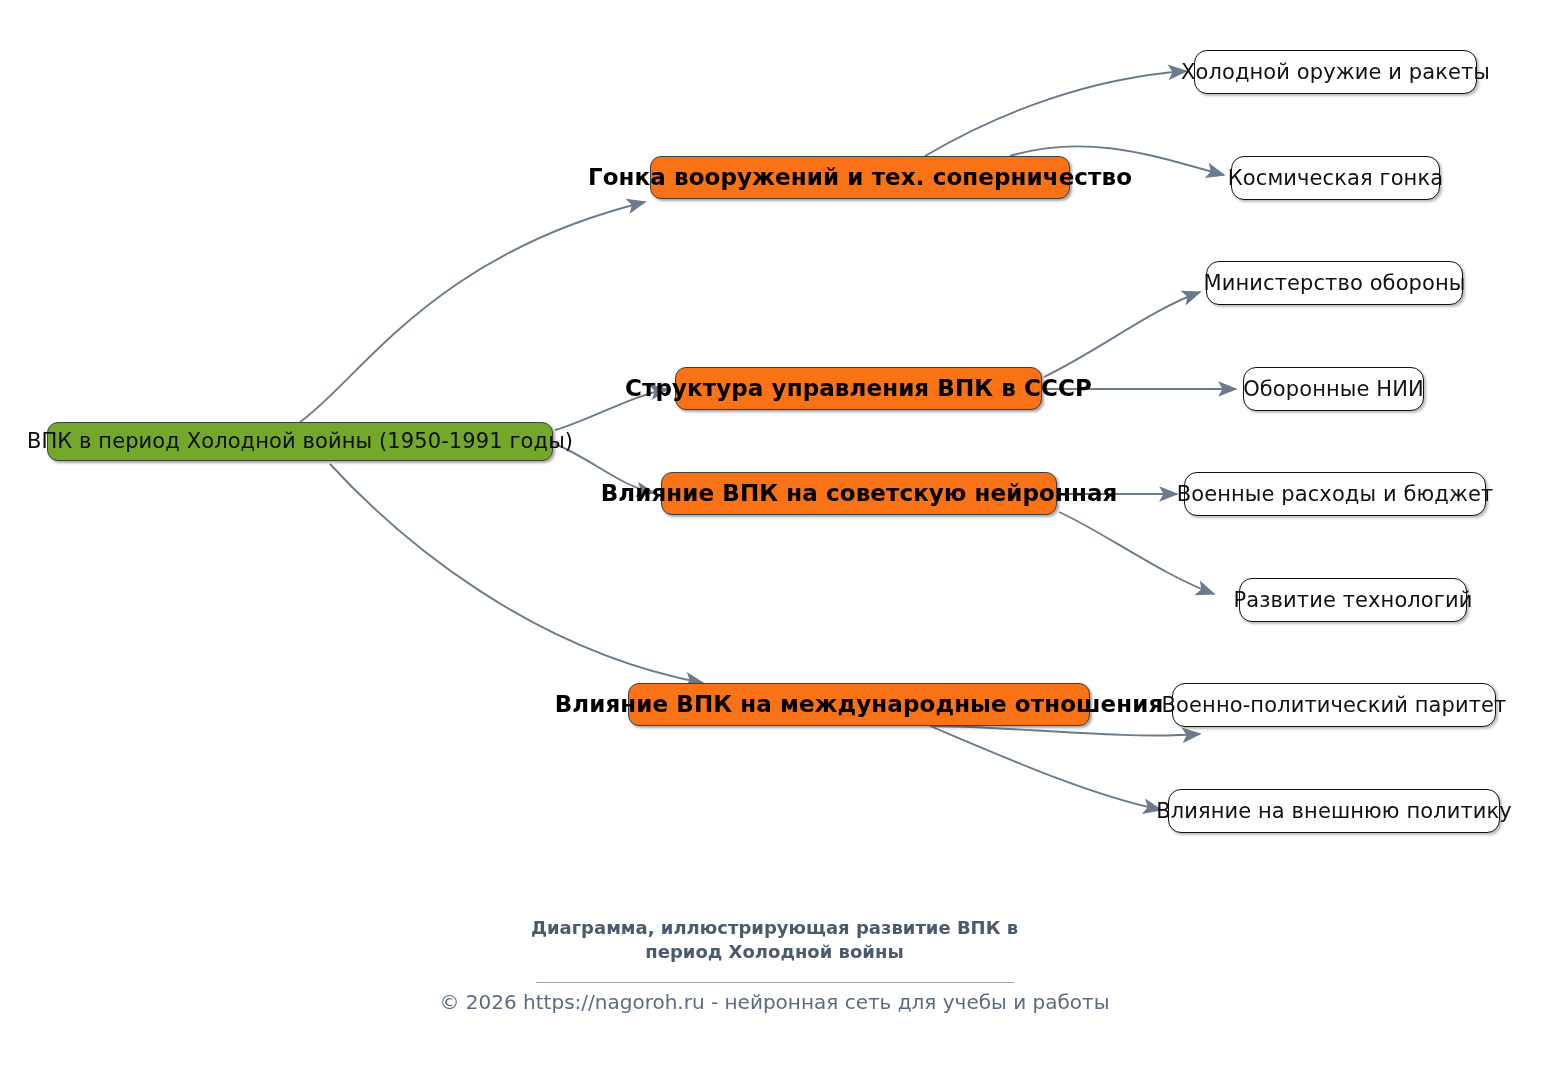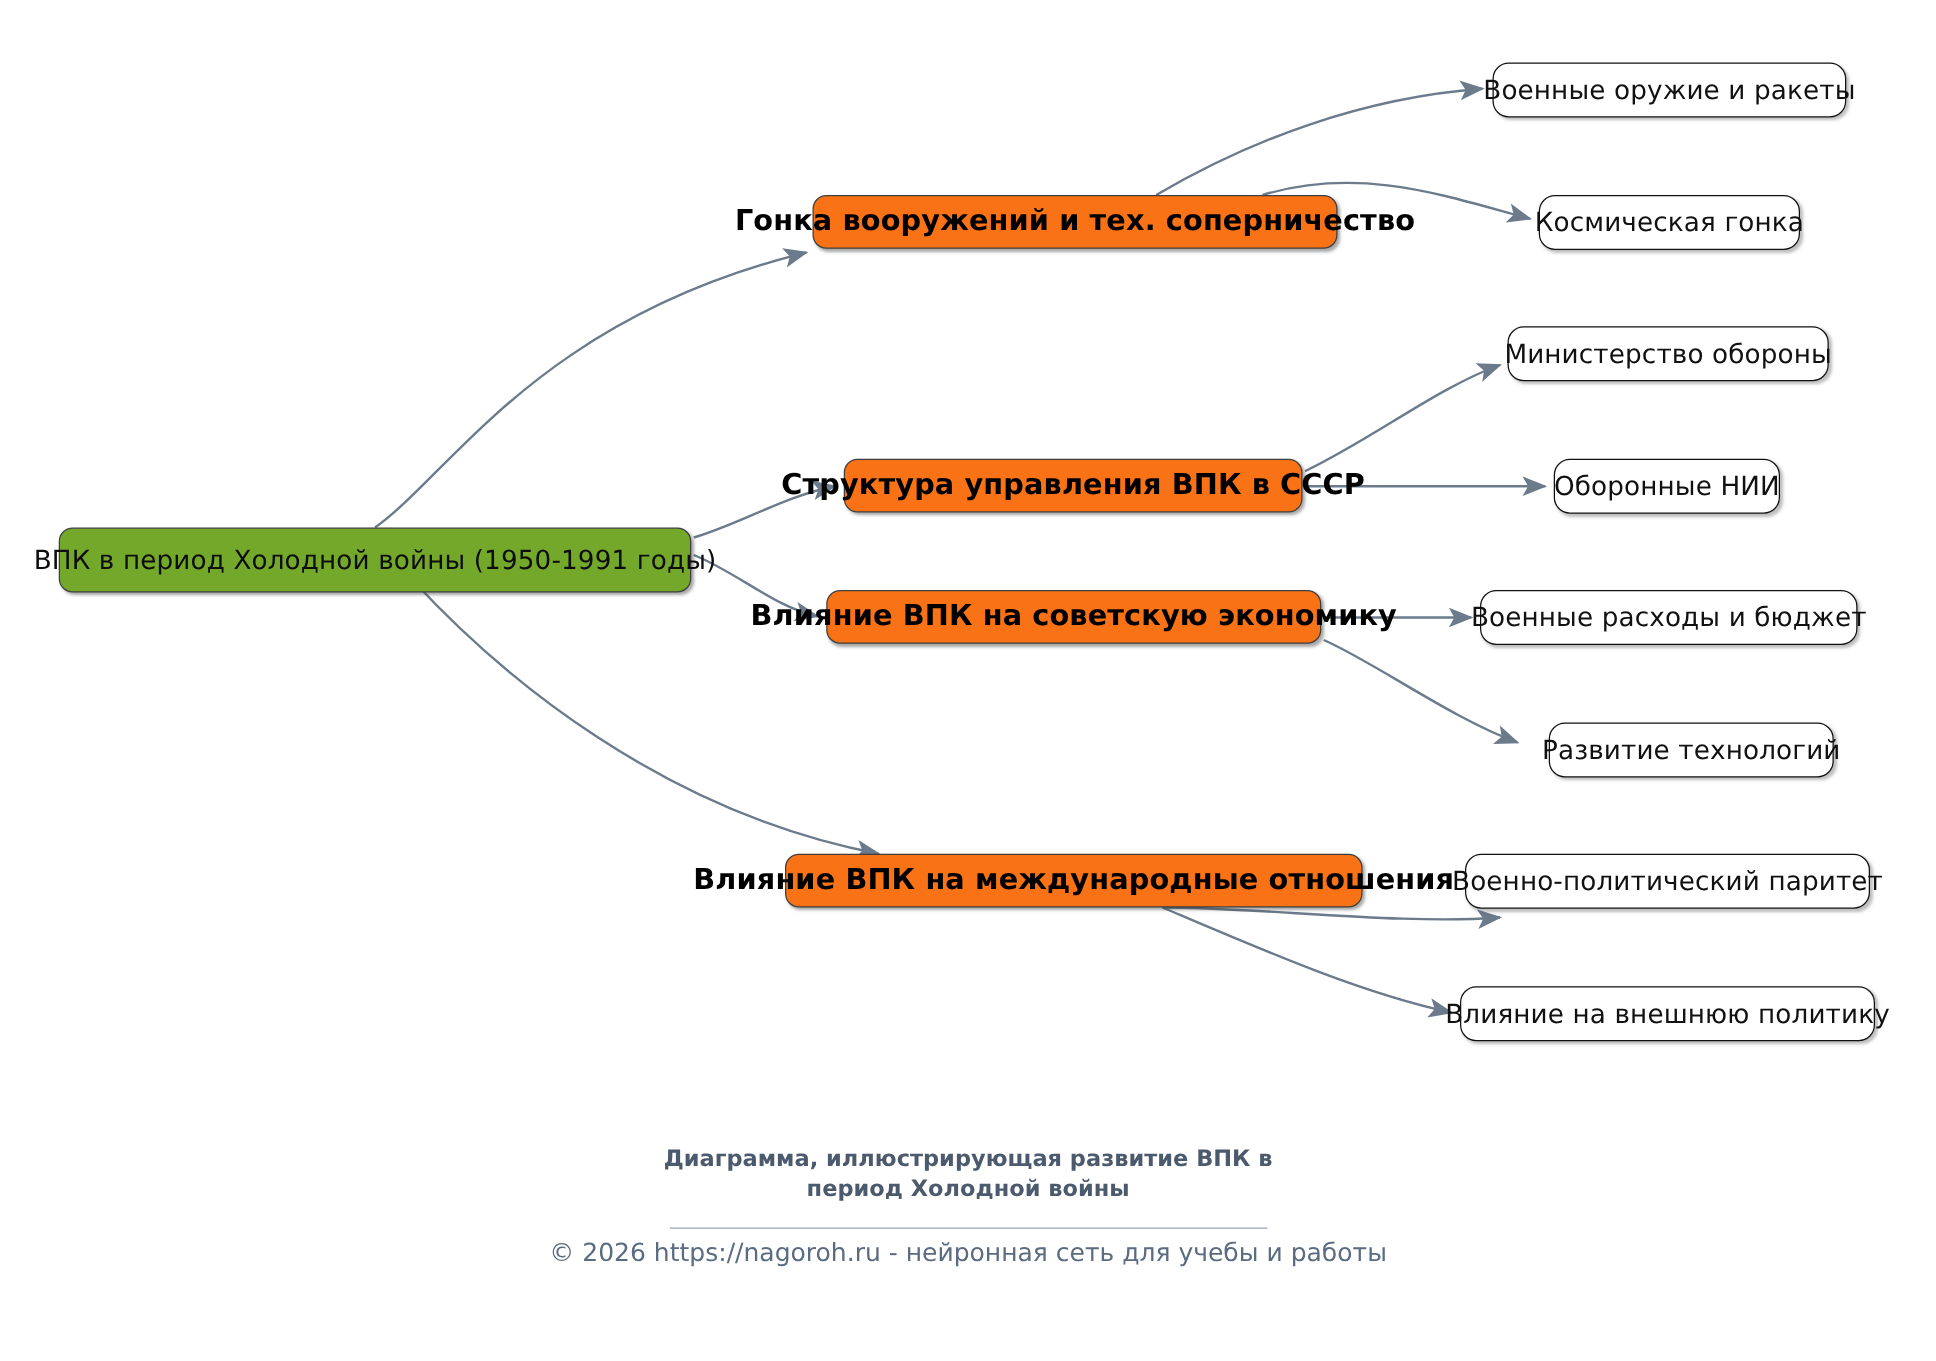--- a/index.html
+++ b/index.html
@@ -118,42 +118,42 @@
       <path d="M 1044,389 C 1100,389 1175,389 1236,389"></path>
 
       <path d="M 1059,494 C 1100,494 1140,494 1177,494"></path>
       <path d="M 1059,512 C 1100,530 1160,574 1214,594"></path>
 
       <path d="M 930,726 C 1010,726 1120,740 1200,734"></path>
       <path d="M 930,726 C 1010,760 1090,795 1161,810"></path>
     </g>
   </svg>
 
-  <div class="node node-root" style="left:47px; top:422px; width:506px; height:52px;">
+  <div class="node node-root" style="left:47px; top:422px; width:506px; height:39px;">
     <span>ВПК в период Холодной войны (1950-1991 годы)</span>
   </div>
 
   <div class="node node-branch" style="left:650px; top:156px; width:420px; height:43px;">
     <span>Гонка вооружений и тех. соперничество</span>
   </div>
 
   <div class="node node-branch" style="left:675px; top:367px; width:367px; height:43px;">
     <span>Структура управления ВПК в СССР</span>
   </div>
 
   <div class="node node-branch" style="left:661px; top:472px; width:396px; height:43px;">
-    <span>Влияние ВПК на советскую экономику</span>
+    <span>Влияние ВПК на советскую нейронная</span>
   </div>
 
   <div class="node node-branch" style="left:628px; top:683px; width:462px; height:43px;">
     <span>Влияние ВПК на международные отношения</span>
   </div>
 
   <div class="node node-leaf" style="left:1194px; top:50px; width:283px; height:44px;">
-    <span>Военные оружие и ракеты</span>
+    <span>Холодной оружие и ракеты</span>
   </div>
 
   <div class="node node-leaf" style="left:1231px; top:156px; width:209px; height:44px;">
     <span>Космическая гонка</span>
   </div>
 
   <div class="node node-leaf" style="left:1206px; top:261px; width:257px; height:44px;">
     <span>Министерство обороны</span>
   </div>
 

